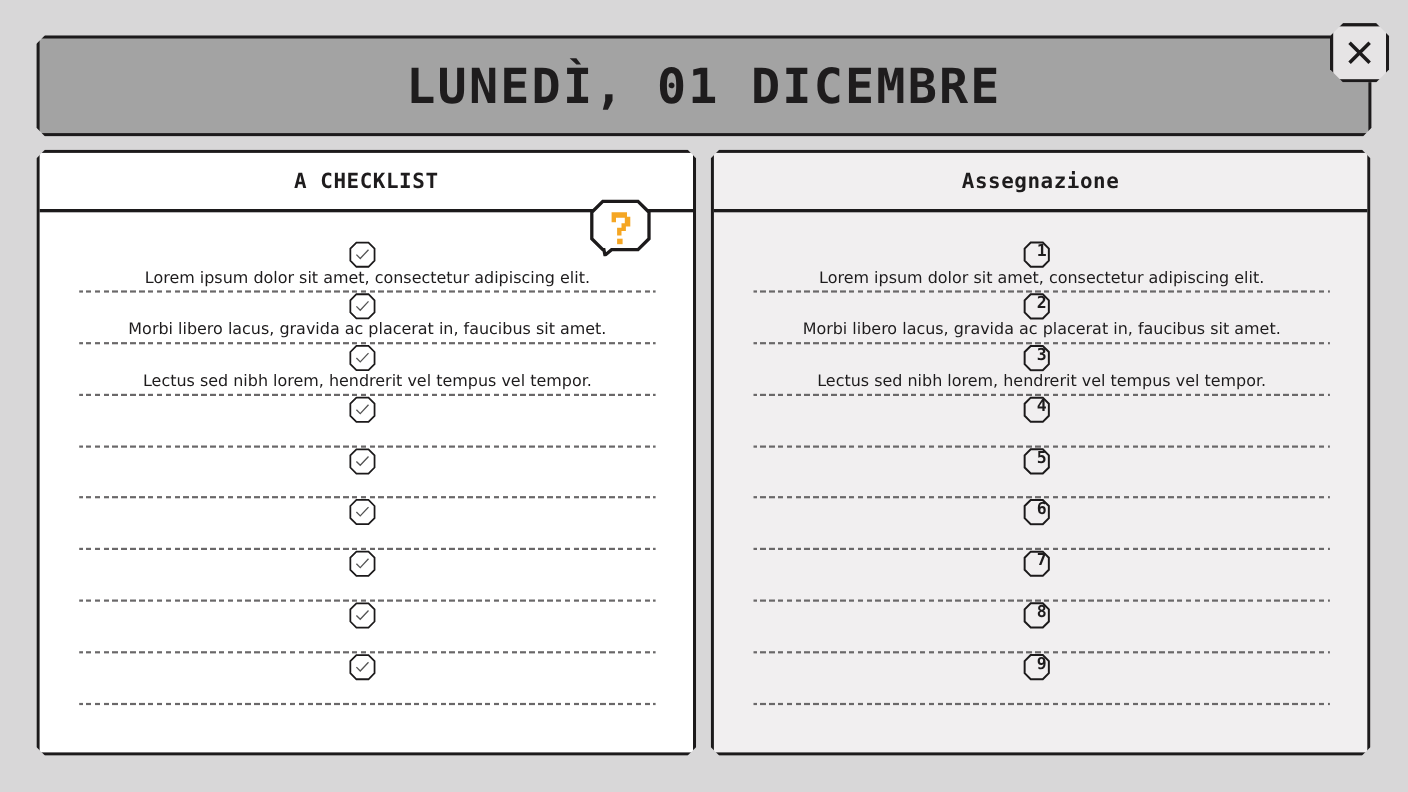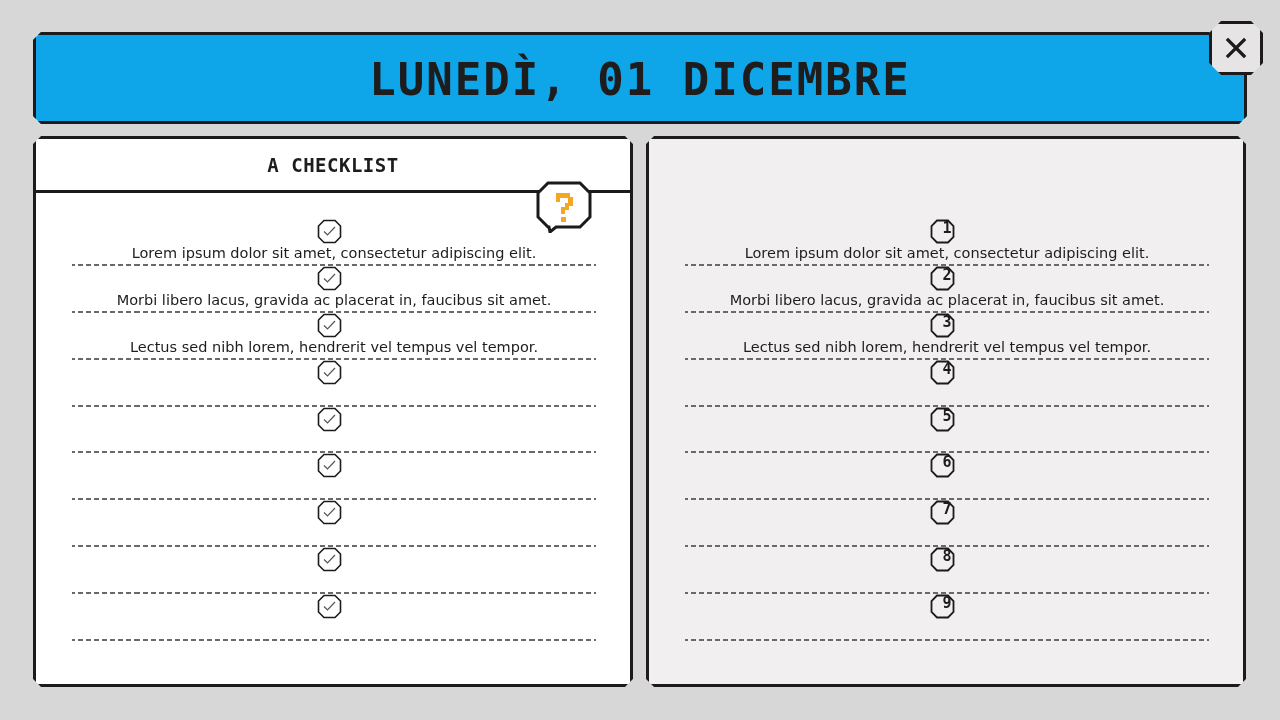--- a/index.html
+++ b/index.html
@@ -12,21 +12,21 @@
     }
     
     .pix {
       position: absolute;
       border: 3px solid #1c1a1b;
       clip-path: polygon(8px 0, calc(100% - 8px) 0, 100% 8px, 100% calc(100% - 8px), calc(100% - 8px) 100%, 8px 100%, 0 calc(100% - 8px), 0 8px);
     }
 
     .title-bar {
       left: 33px; top: 32px; width: 1214px; height: 92px;
-      background: #0ea5e9;
+      background: #a3a3a3;
       display: flex; align-items: center; justify-content: center;
     }
     .title-text {
       font-family: "DejaVu Sans Mono", monospace;
       font-weight: bold;
       font-size: 44px;
       letter-spacing: 2px;
       color: #1e1c1d;
       margin-top: 2px;
     }
@@ -202,20 +202,23 @@
 
 <div class="help-bubble">
   <svg viewBox="0 0 56 52" width="56" height="52">
     <path d="M12 2 H44 L54 12 V36 L44 46 H20 L14 51 L13 46 L12 46 L2 36 V12 Z" fill="#ffffff" stroke="#1c1a1b" stroke-width="3" stroke-linejoin="miter"></path>
     <path d="M20 12 H34 V16 H37 V25 H33 V29 H29 V33 H25 V26 H29 V22 H32 V17 H24 V21 H20 Z" fill="#f5a623"></path>
     <rect x="25" y="36" width="5" height="5" fill="#f5a623"></rect>
   </svg>
 </div>
 
 <div class="pix panel panel-right">
+  <div class="panel-header">
+    <span class="panel-title">Assegnazione</span>
+  </div>
   <div class="list" style="left:36px;">
     <div class="row">
       <span class="icon">
           <svg viewBox="0 0 25 25">
             <path d="M7 1.5 H18 L23.5 7 V18 L18 23.5 H7 L1.5 18 V7 Z" fill="none" stroke="#1c1a1b" stroke-width="1.8"></path>
           </svg>
         </span>
       <span class="num">1</span>
       <span class="txt">Lorem ipsum dolor sit amet, consectetur adipiscing elit.</span>
     </div>

